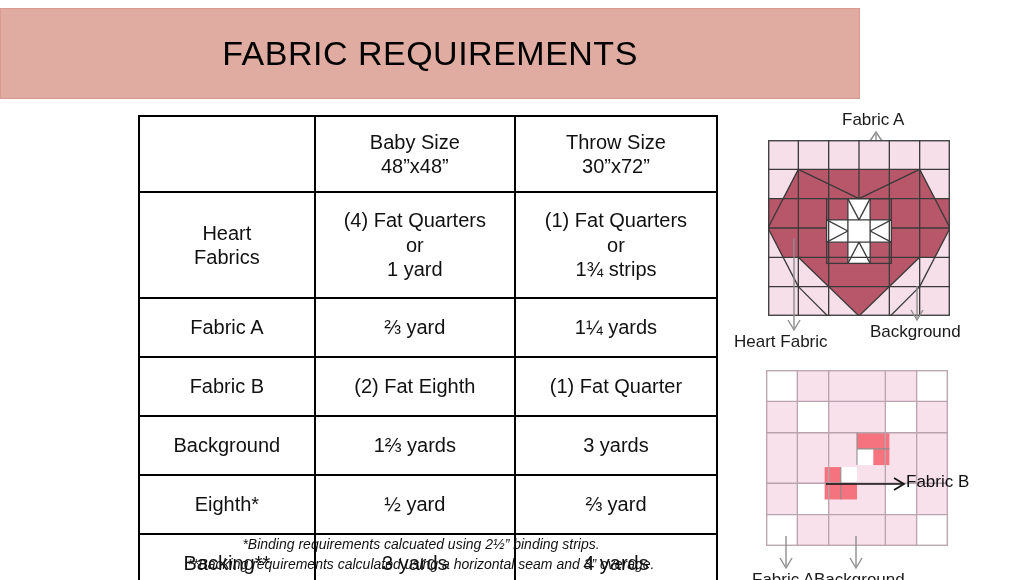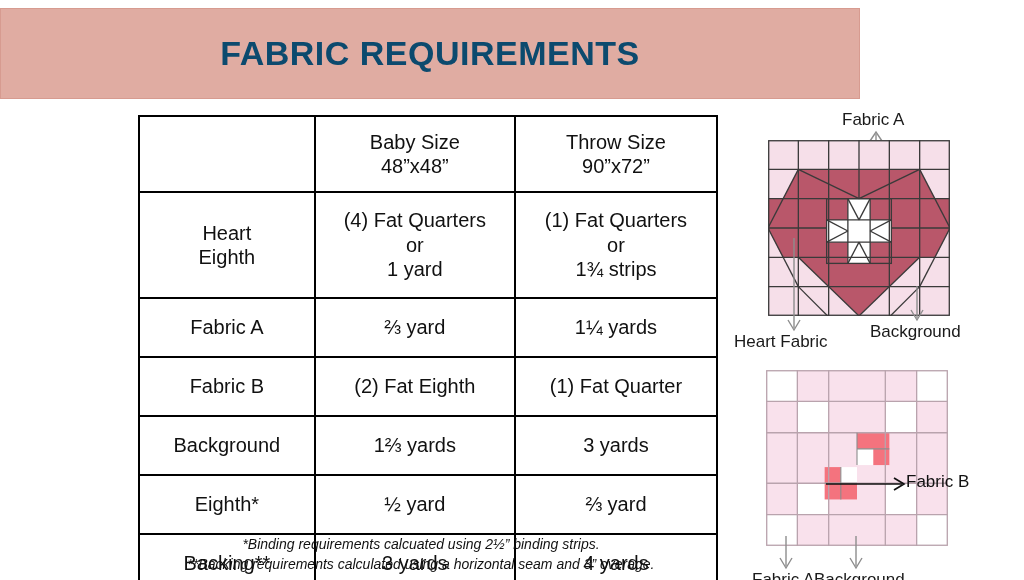--- a/index.html
+++ b/index.html
@@ -24,23 +24,23 @@
     width: 860px;
     height: 91px;
     background: #e0aca2;
     border: 1px solid #d79b90;
     box-sizing: border-box;
     display: flex;
     align-items: center;
     justify-content: center;
   }
   .banner-title {
-    color: #0c4a6e;
+    color: #000000;
     font-size: 34px;
-    font-weight: bold;
+    font-weight: normal;
     letter-spacing: 0.5px;
     font-family: "Liberation Sans", sans-serif;
   }
 
   
   .req-table {
     position: absolute;
     left: 138px;
     top: 115px;
     width: 580px;
@@ -141,28 +141,28 @@
 <table class="req-table">
   <tbody>
     <tr class="hdr-row">
       <td class="col-label"></td>
       <td class="col-baby cell-lines">
         <span>Baby Size</span>
         <span>48”x48”</span>
       </td>
       <td class="col-throw cell-lines">
         <span>Throw Size</span>
-        <span>90”x72”</span>
+        <span>30”x72”</span>
       </td>
     </tr>
 
     <tr class="heart-row">
       <td class="cell-lines">
         <span>Heart</span>
-        <span>Eighth</span>
+        <span>Fabrics</span>
       </td>
       <td class="cell-lines">
         <span>(4) Fat Quarters</span>
         <span>or</span>
         <span>1 yard</span>
       </td>
       <td class="cell-lines">
         <span>(1) Fat Quarters</span>
         <span>or</span>
         <span>1¾ strips</span>

